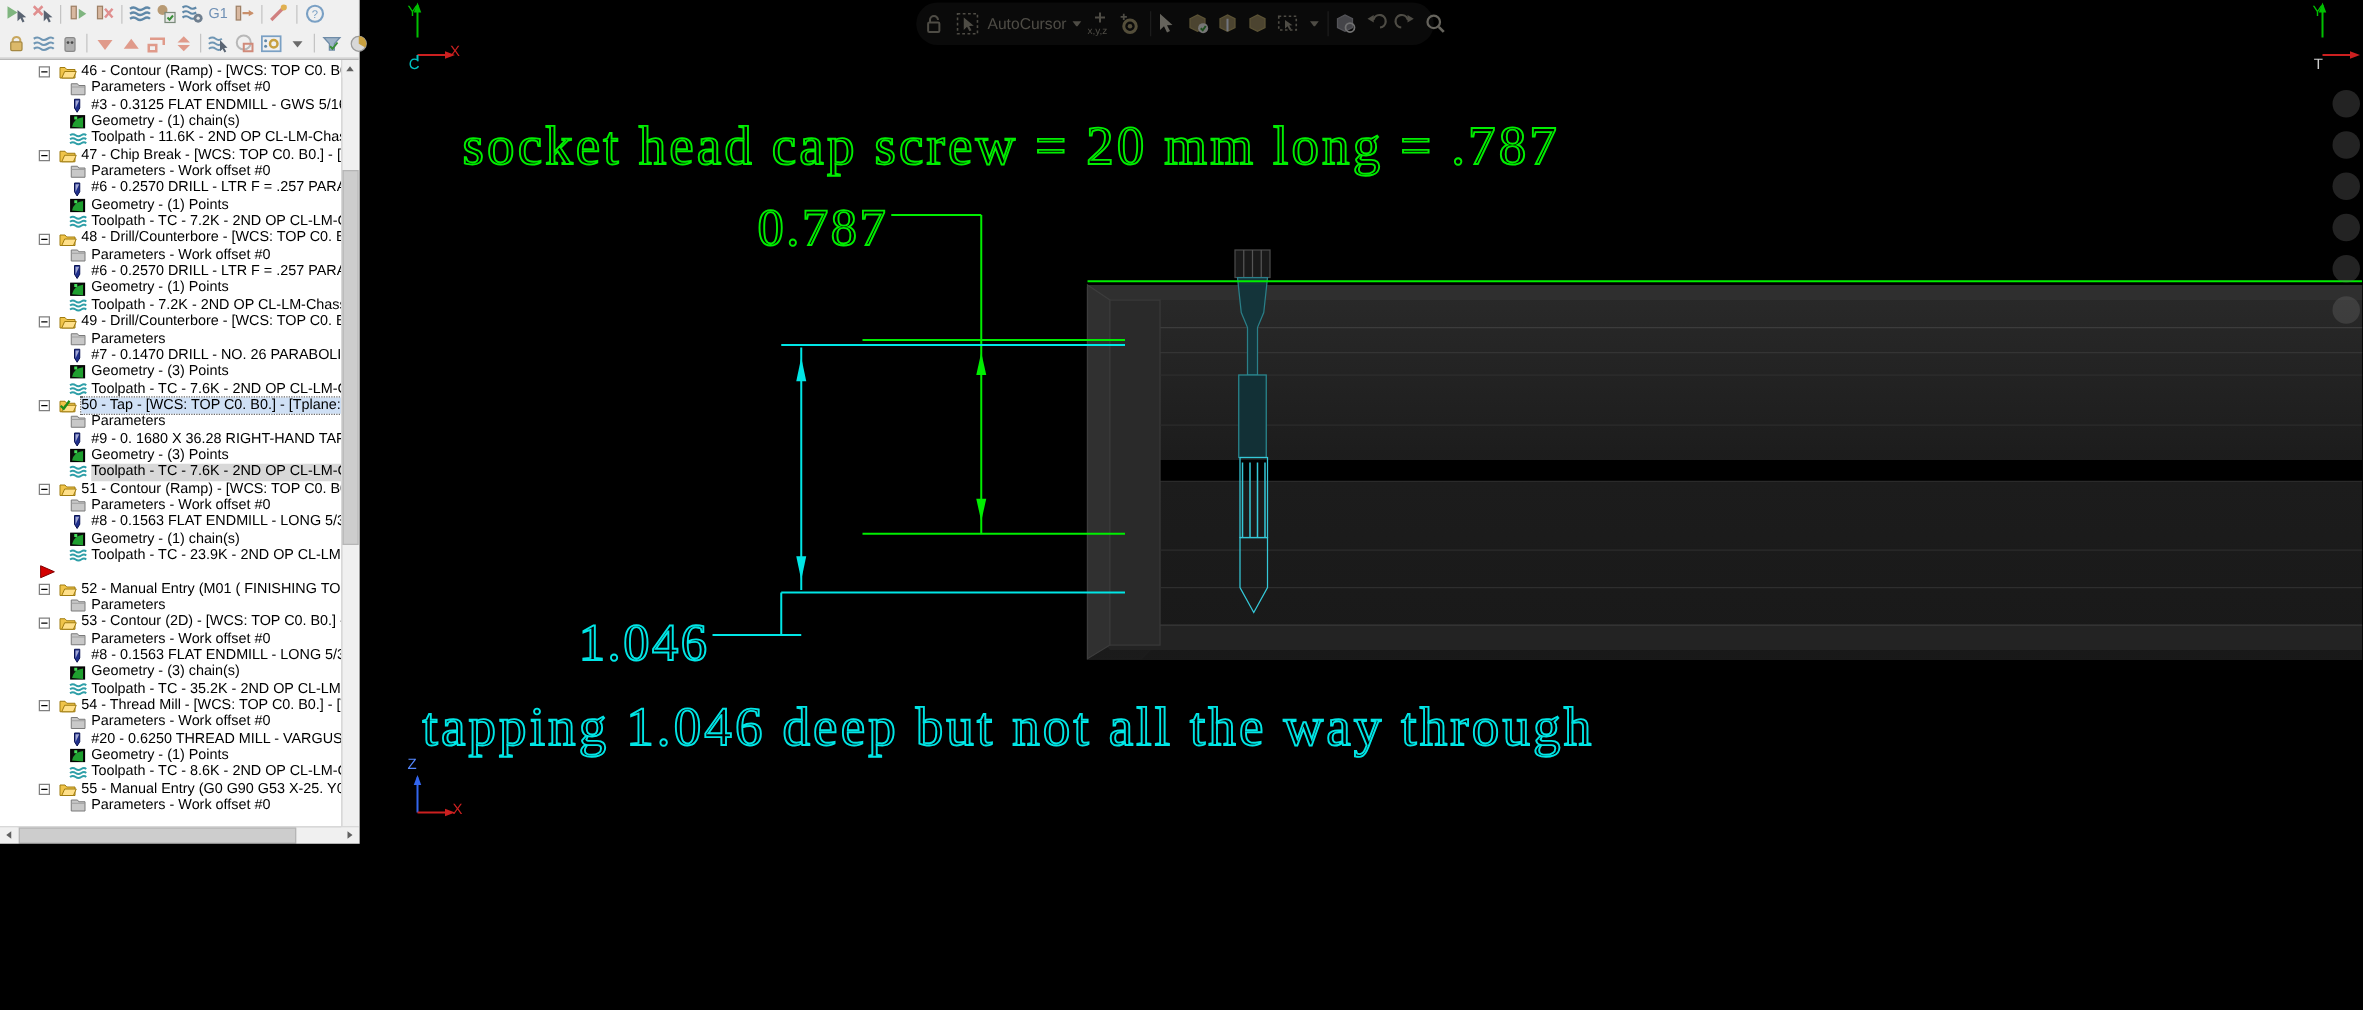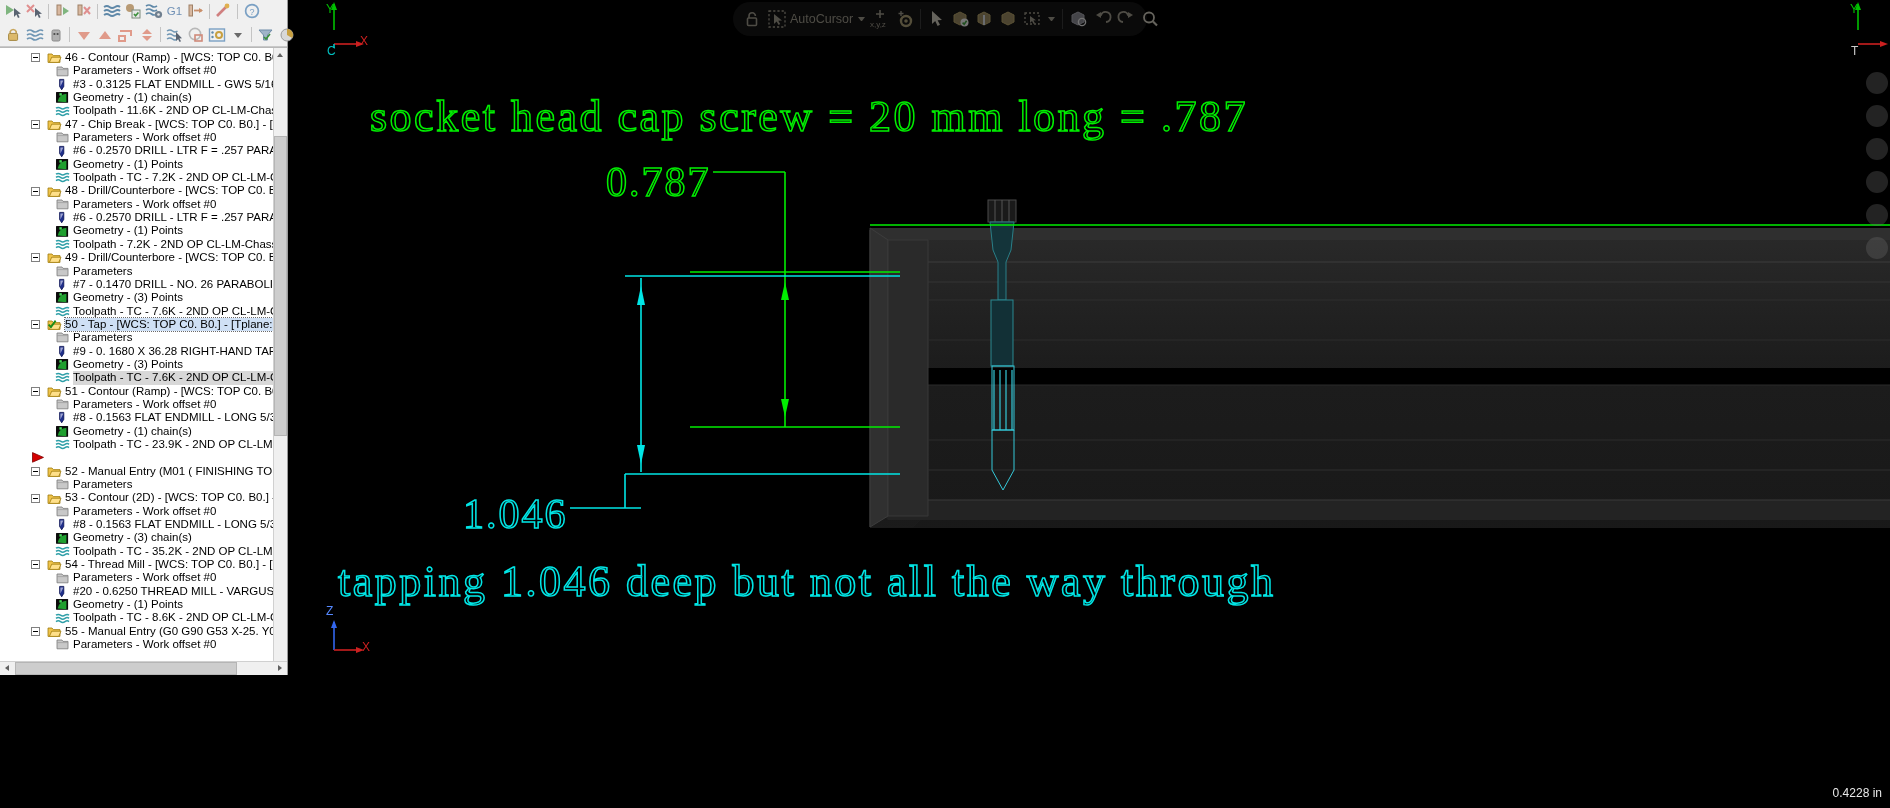--- a/index.html
+++ b/index.html
@@ -177,21 +177,21 @@
     position: absolute; left: 445px; top: 2px;
     width: 414px; height: 34px;
     background: rgba(225,225,225,0.085);
     border-radius: 17px;
     display: flex; align-items: center;
     padding: 0 8px;
     opacity: 0.55;
   }
   #float-toolbar .fi {
     width: 24px; height: 24px; display: inline-flex;
-    align-items: center; justify-content: center;
+    align-items: center; justify-content: flex-start;
     flex: 0 0 auto; cursor: pointer;
   }
   #float-toolbar .flabel {
     color: #8e8a7e; font-size: 12.5px;
     font-family: "Liberation Sans", sans-serif;
     margin: 0 2px 0 1px; white-space: nowrap;
   }
   #float-toolbar .fsep {
     width: 1px; height: 20px; background: rgba(200,200,200,0.18);
     margin: 0 4px; flex: 0 0 1px;
@@ -1184,17 +1184,14 @@
 
     <div class="hscroll-bar">
       <div class="hs-lf"></div>
       <div class="hs-thumb" style="left:15px;width:222px;"></div>
       <div class="hs-rt"></div>
     </div>
   </div>
 
   <div class="panel-bottom-fill"></div>
 
-  <div id="statusbar">
-    <span class="sb-text">0.4228 in</span>
-  </div>
 
 </div>
 
 </body></html>

